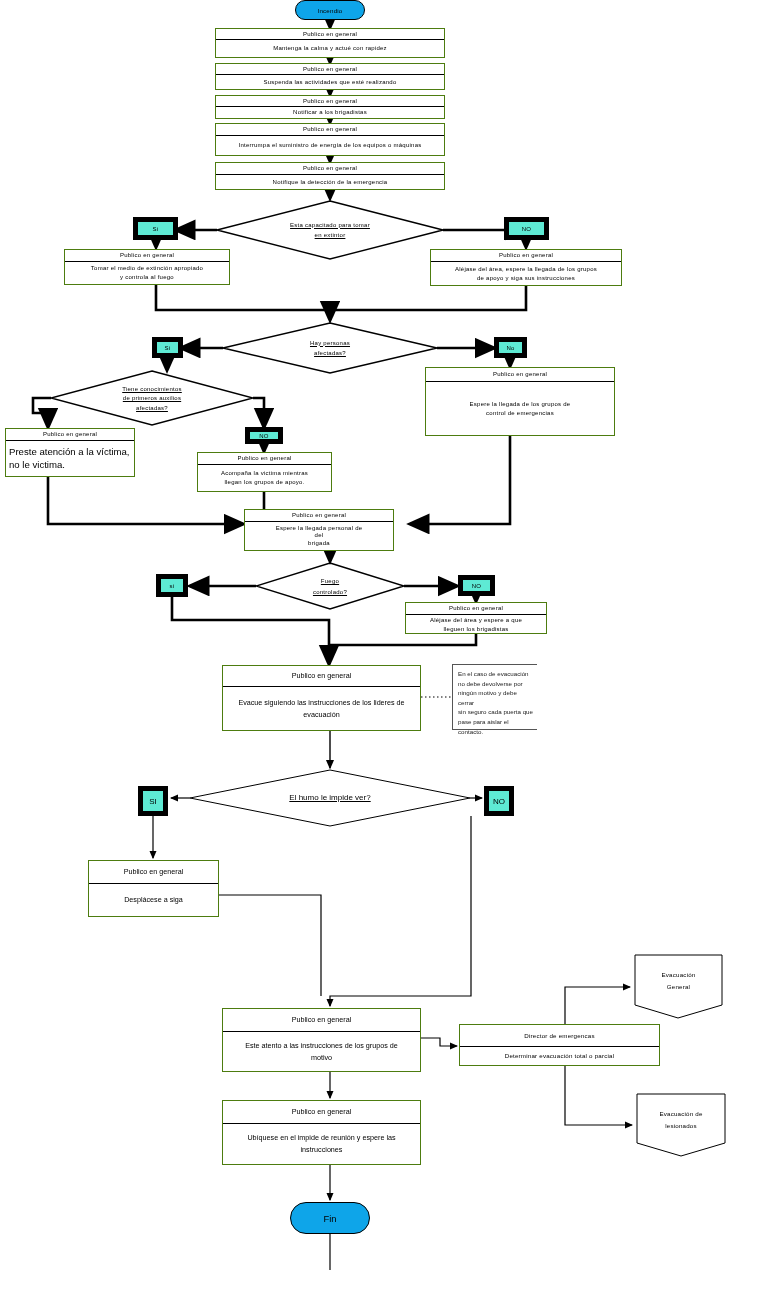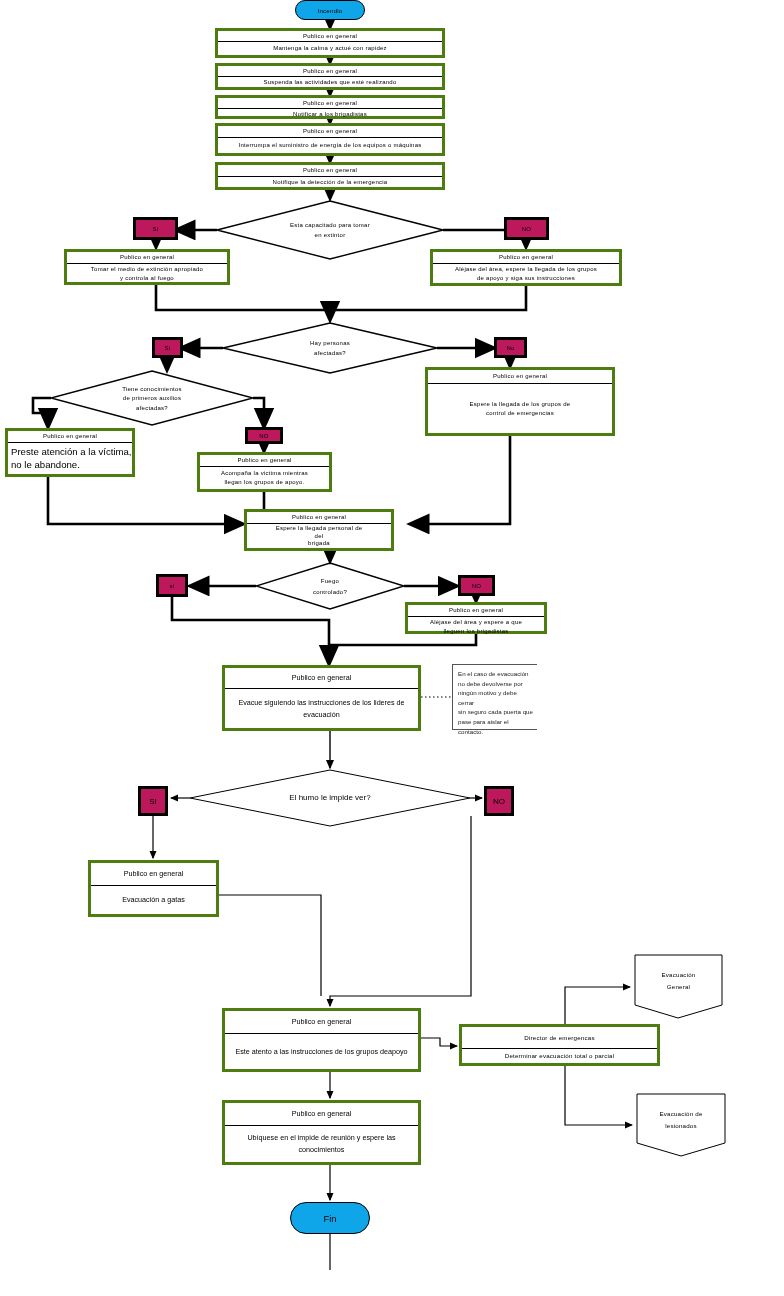--- a/index.html
+++ b/index.html
@@ -21,21 +21,21 @@
     width: 784px;
     height: 1296px;
   }
   .node {
     position: absolute;
     box-sizing: border-box;
     background: #ffffff;
   }
   
   .proc {
-    border: 3px solid #4d7c0f;
+    border: 1px solid #4d7c0f;
     display: flex;
     flex-direction: column;
     background: #fff;
   }
   .proc .hdr {
     border-bottom: 1px solid #000;
     text-align: center;
     display: flex;
     align-items: center;
     justify-content: center;
@@ -63,35 +63,36 @@
     border: 1px solid #000;
     border-radius: 40px;
     display: flex;
     align-items: center;
     justify-content: center;
     text-align: center;
     background: #0ea5e9;
   }
   
   .label-box {
-    border: 3px solid #000000;
-    display: flex;
-    align-items: center;
-    justify-content: center;
-    background: #be185d;
+    border: 5px solid #000000;
+    display: flex;
+    align-items: center;
+    justify-content: center;
+    background: #5eead4;
     text-align: center;
   }
   
   .diamond-text {
     position: absolute;
     display: flex;
     align-items: center;
     justify-content: center;
     line-height: 1.75;
     pointer-events: none;
+    text-decoration: underline;
   }
   
   .note {
     border-left: 1px solid #555;
     border-top: 1px solid #555;
     border-bottom: 1px solid #555;
     border-right: none;
     padding: 4px 3px 4px 5px;
     font-size: 6.2px;
     line-height: 1.55;
@@ -304,21 +305,21 @@
   </div>
 
   <div class="node label-box tiny" style="left:245px; top:427px; width:38px; height:17px;">
     <span>NO</span>
   </div>
 
   <div class="node proc" style="left:5px; top:428px; width:130px; height:49px;">
     <div class="hdr tiny" style="height:11px;">Publico en general</div>
     <div class="bdy" style="flex-direction:column; align-items:flex-start; padding-left:3px; font-size:9.6px; line-height:1.3; white-space:nowrap;">
       <span>Preste atención a la víctima,</span>
-      <span>no le   abandone.</span>
+      <span>no le   victima.</span>
     </div>
   </div>
 
   <div class="node proc" style="left:197px; top:452px; width:135px; height:40px;">
     <div class="hdr tiny" style="height:11px;">Publico en general</div>
     <div class="bdy tiny" style="flex-direction:column;">
       <span>Acompaña la victima mientras</span>
       <span>llegan los grupos de apoyo.</span>
     </div>
   </div>
@@ -374,36 +375,36 @@
 
   <div class="node label-box md" style="left:138px; top:786px; width:30px; height:30px;">
     <span>SI</span>
   </div>
   <div class="node label-box md" style="left:484px; top:786px; width:30px; height:30px;">
     <span>NO</span>
   </div>
 
   <div class="node proc" style="left:88px; top:860px; width:131px; height:57px;">
     <div class="hdr sm" style="height:22px;">Publico en general</div>
-    <div class="bdy sm">Evacuación a gatas</div>
+    <div class="bdy sm">Desplácese a siga</div>
   </div>
 
   <div class="node proc" style="left:222px; top:1008px; width:199px; height:64px;">
     <div class="hdr sm" style="height:22px;">Publico en general</div>
-    <div class="bdy sm" style="line-height:1.6;">
+    <div class="bdy sm" style="flex-direction:column; line-height:1.6;">
       <span>Este atento a las instrucciones de los grupos de</span>
-      <span>apoyo</span>
+      <span>motivo</span>
     </div>
   </div>
 
   <div class="node proc" style="left:222px; top:1100px; width:199px; height:65px;">
     <div class="hdr sm" style="height:22px;">Publico en general</div>
     <div class="bdy sm" style="flex-direction:column; line-height:1.6;">
       <span>Ubíquese en el impide de reunión y espere las</span>
-      <span>conocimientos</span>
+      <span>instrucciones</span>
     </div>
   </div>
 
   <div class="node proc" style="left:459px; top:1024px; width:201px; height:42px;">
     <div class="hdr tiny2" style="height:21px;">Director de emergencas</div>
     <div class="bdy tiny2">Determinar evacuación total o parcial</div>
   </div>
 
   <div class="pent-text tiny2" style="left:635px; top:960px; width:87px; height:42px;">
     <span>Evacuación</span>

